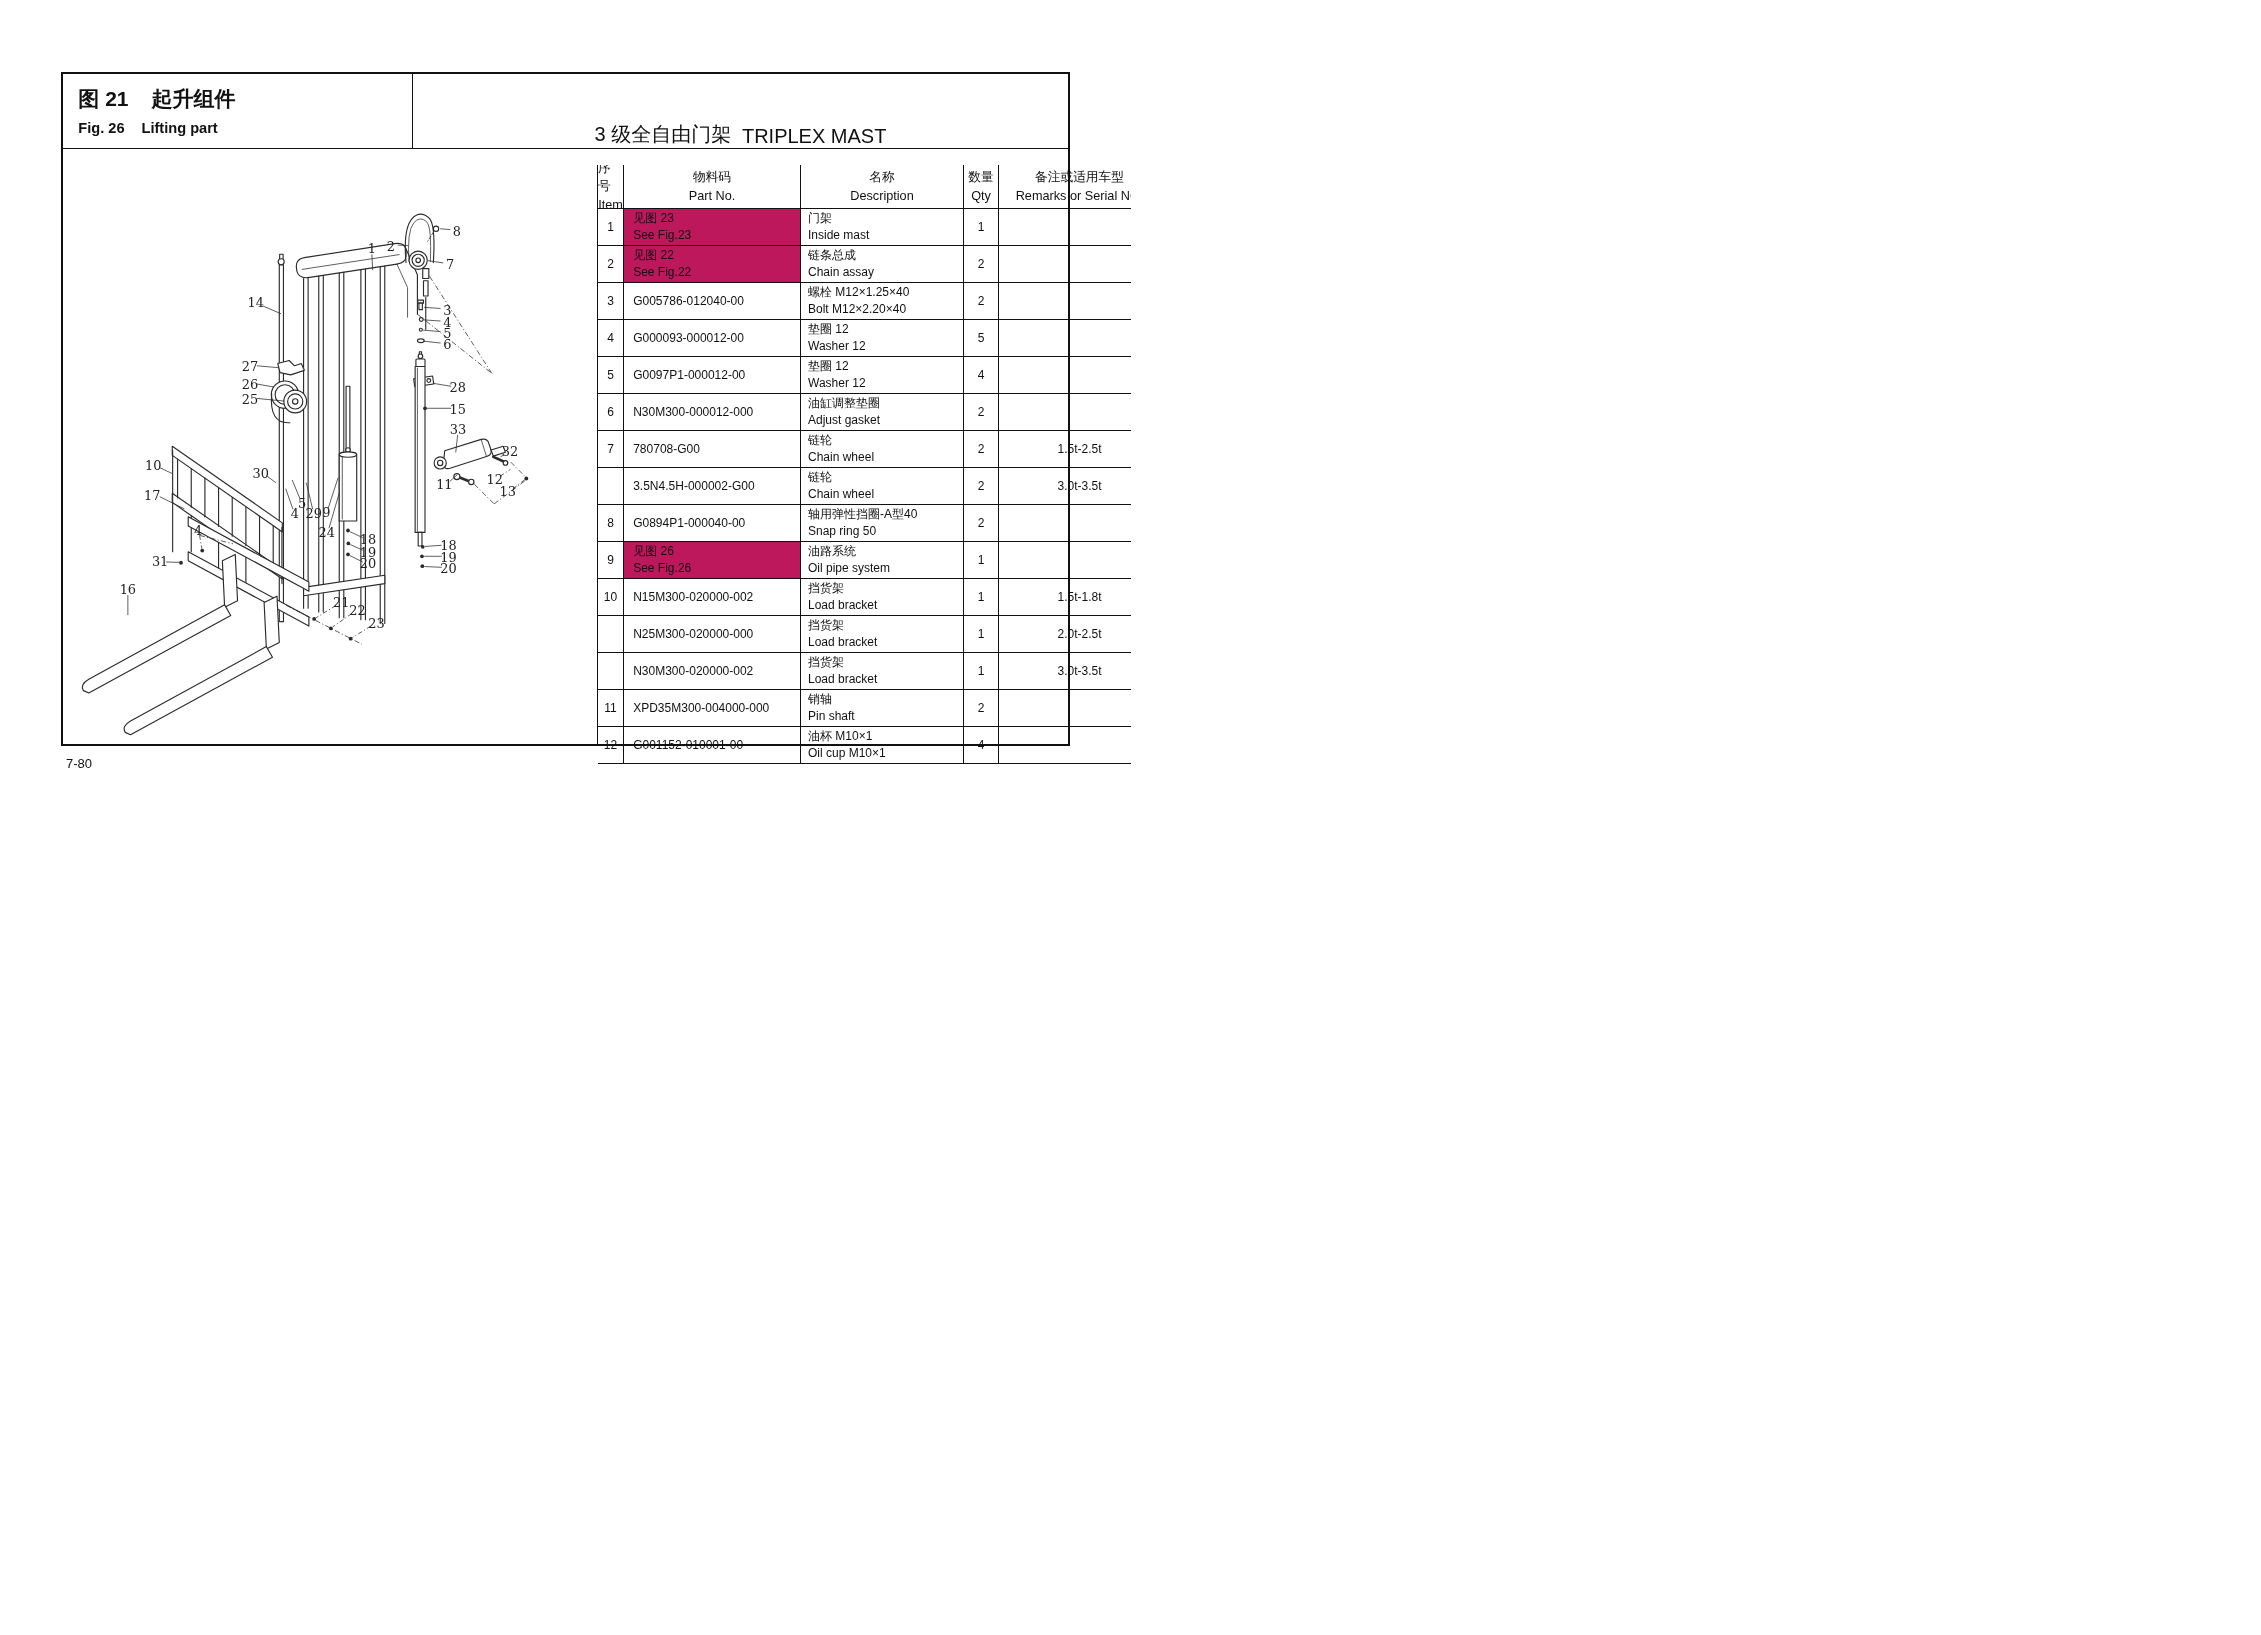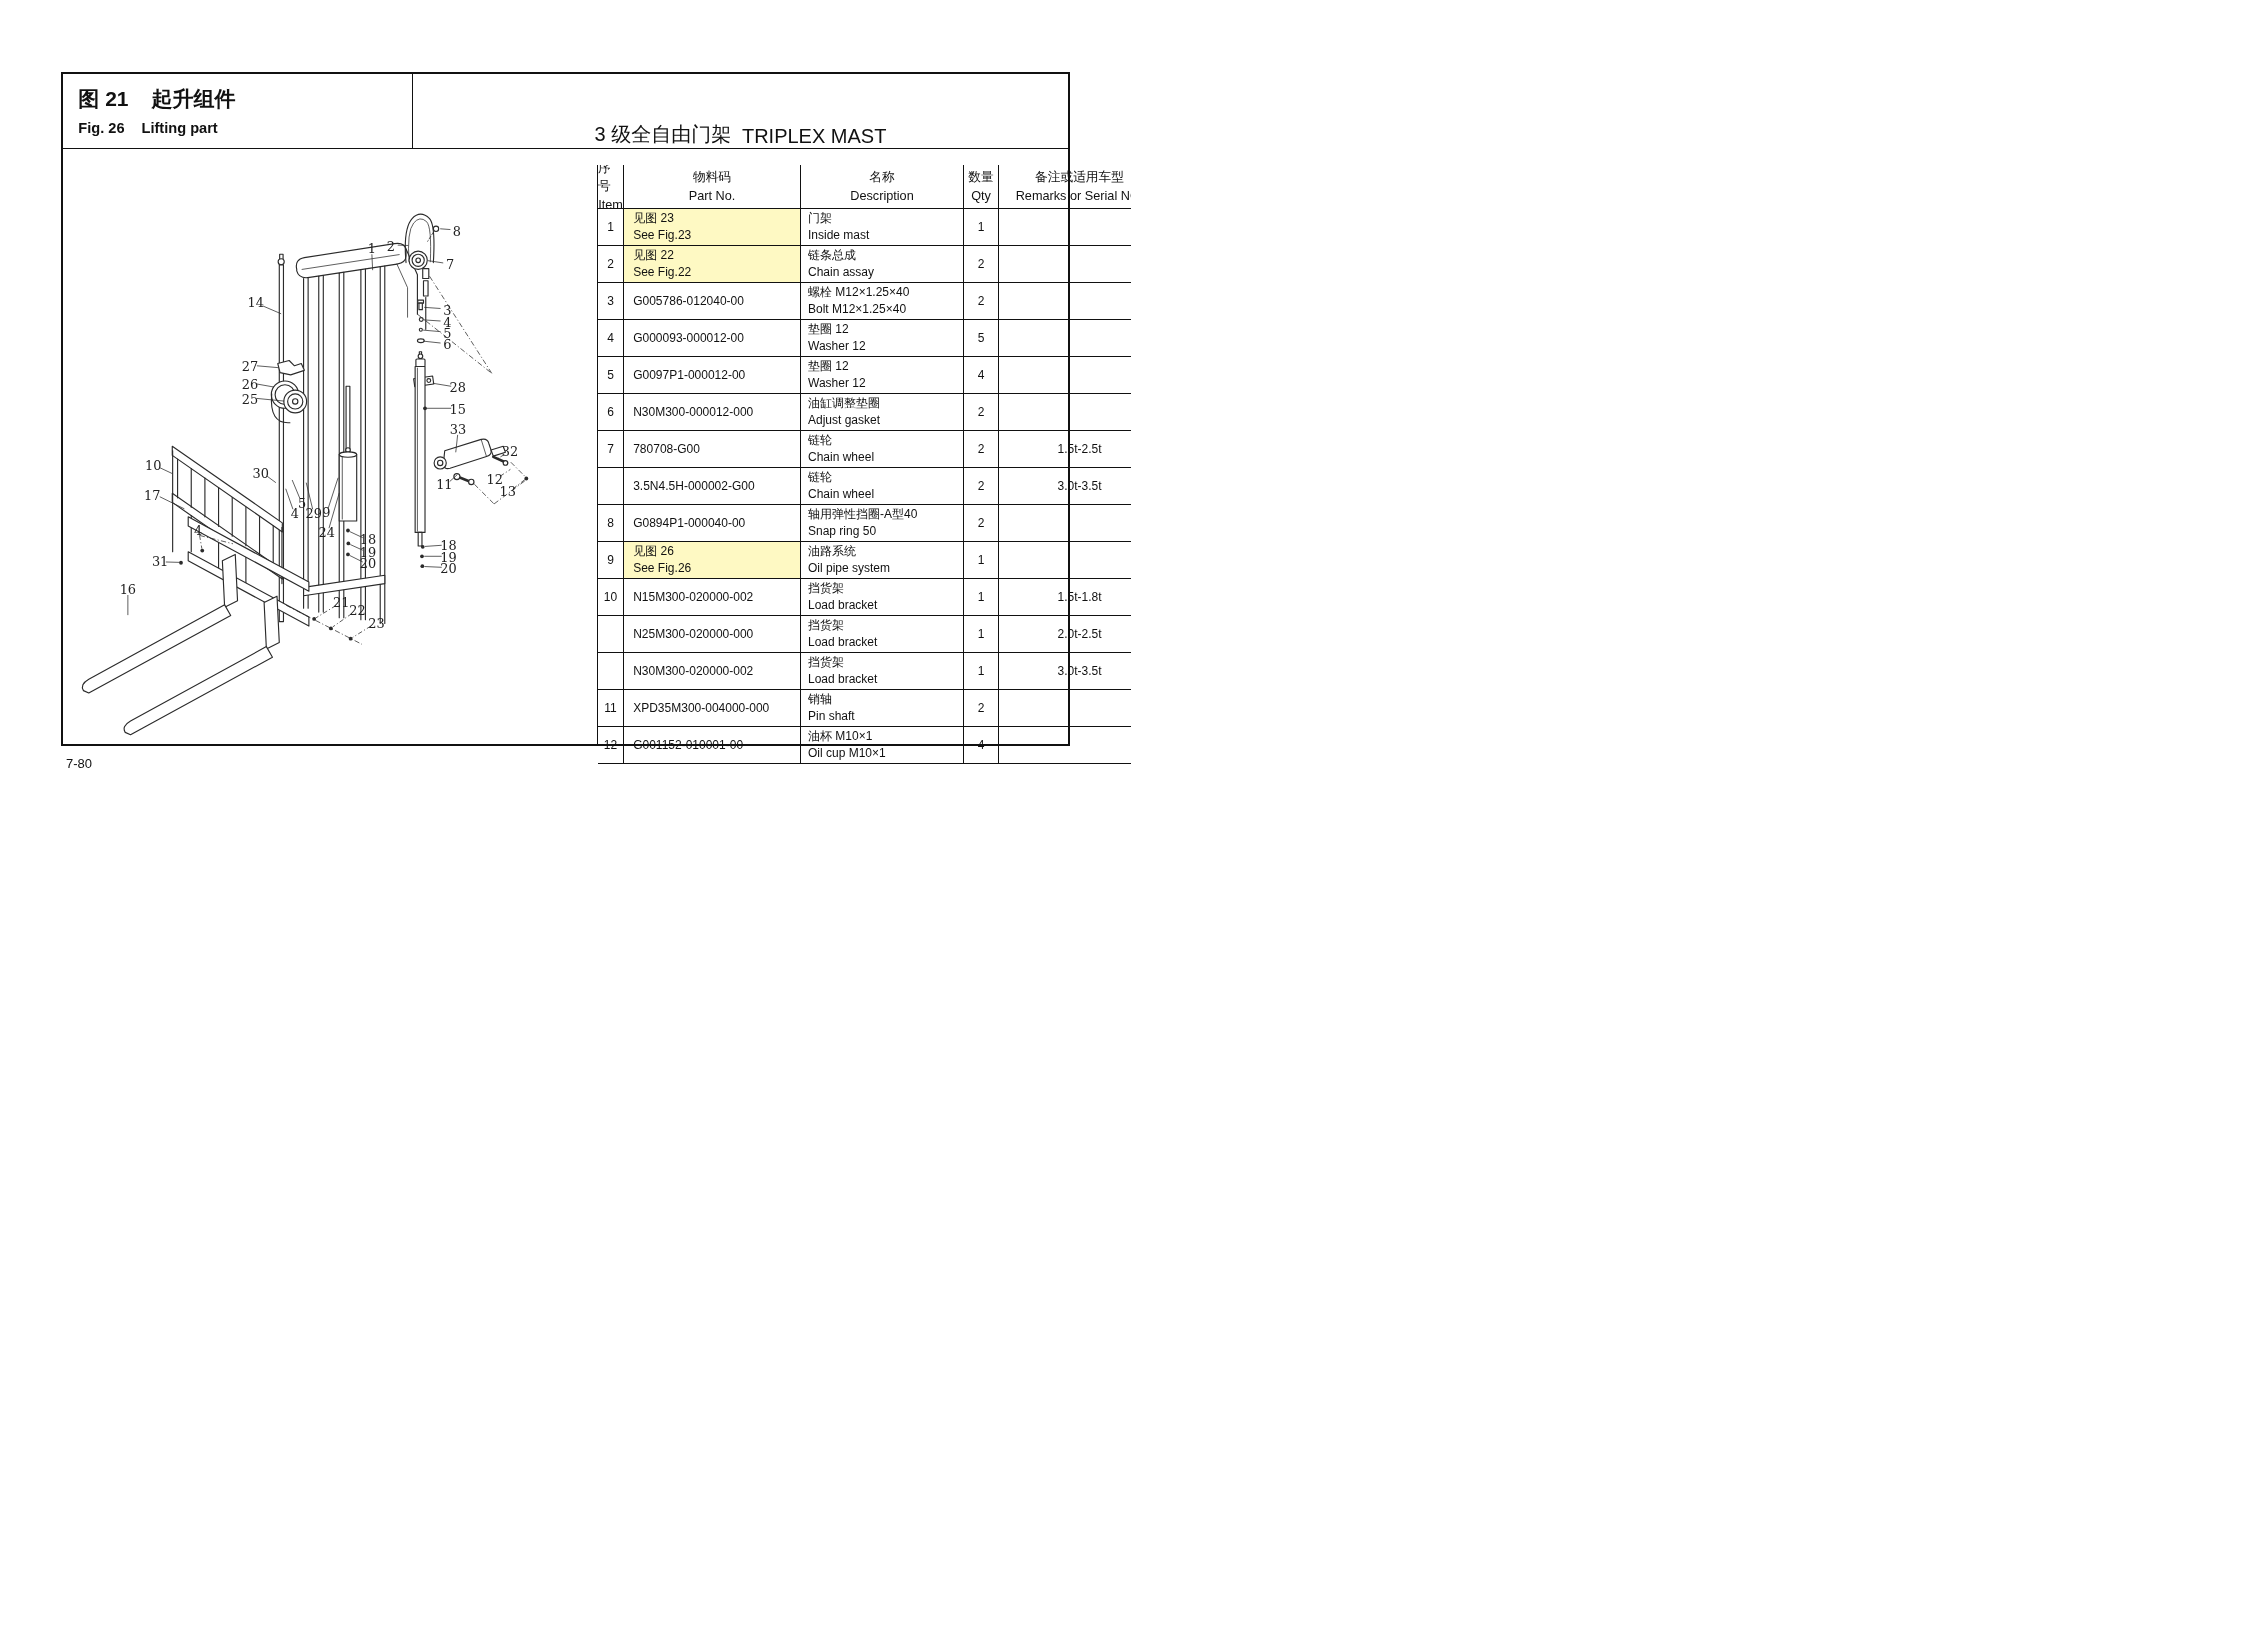--- a/index.html
+++ b/index.html
@@ -18,21 +18,21 @@
   .diagram svg{width:100%;height:100%;}
   
   .parts-table{position:absolute;right:0;top:16px;bottom:0;width:471px;border-left:1.5px solid #111;box-sizing:border-box;display:grid;grid-template-columns:26px 177px 163px 35px 161px;grid-template-rows:44px repeat(15,37px);background:#fff;}
   .parts-table .c{border-right:0.8px solid #111;border-bottom:0.8px solid #111;box-sizing:border-box;overflow:hidden;}
   .parts-table .c:nth-child(5n){border-right:none;}
   .th{display:flex;flex-direction:column;align-items:center;justify-content:center;font-size:12.7px;line-height:1.45;border-bottom-width:1.5px !important;}
   .td{font-size:12px;line-height:1.38;display:flex;flex-direction:column;justify-content:center;}
   .td.center{align-items:center;}
   .td.part{padding-left:9.2px;}
   .td.desc{padding-left:7px;}
-  .td.hl{background:#fef9c3;}
+  .td.hl{background:#be185d;}
   .td span{display:block;white-space:nowrap;}
   
   .art{stroke:#2b2b2b;stroke-width:3;fill:none;stroke-linejoin:round;stroke-linecap:round;}
   .art .solid{fill:#fff;}
   .art .thin{stroke-width:2;}
   .dashdot{stroke:#2b2b2b;stroke-width:2;stroke-dasharray:14 6 3 6;fill:none;}
   .leader{stroke:#2b2b2b;stroke-width:2;}
   .leader.dash{stroke-dasharray:12 6 3 6;}
   .dot{fill:#2b2b2b;}
   .callout{font-family:"DejaVu Serif",serif;font-size:34px;fill:#222;}
@@ -342,21 +342,21 @@
         </div>
 
   <div class="c td center item">
           <span>3</span>
         </div>
   <div class="c td part">
           <span class="l1">G005786-012040-00</span>
         </div>
   <div class="c td desc">
           <span class="l1">螺栓 M12×1.25×40</span>
-          <span class="l2">Bolt M12×1.25×40</span>
+          <span class="l2">Bolt M12×2.20×40</span>
         </div>
   <div class="c td center qty">
           <span>2</span>
         </div>
   <div class="c td center remarks">
           <span></span>
         </div>
 
   <div class="c td center item">
           <span>4</span>

